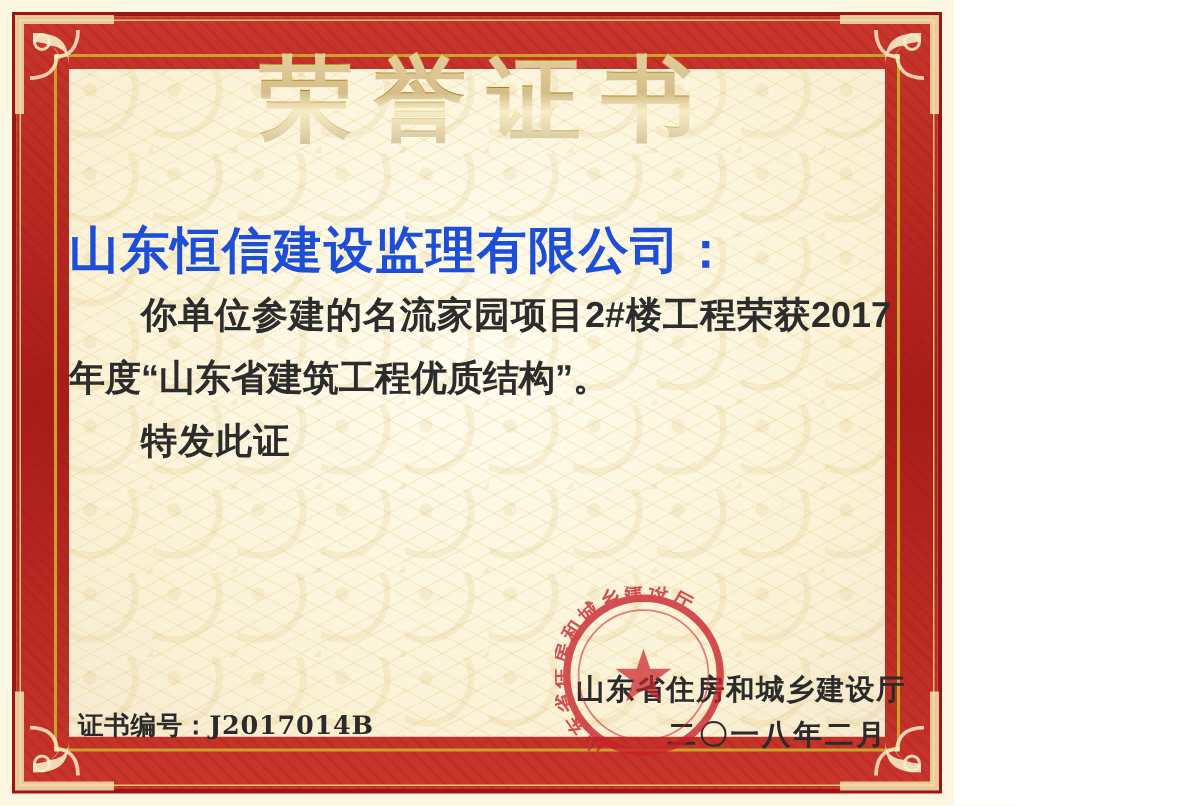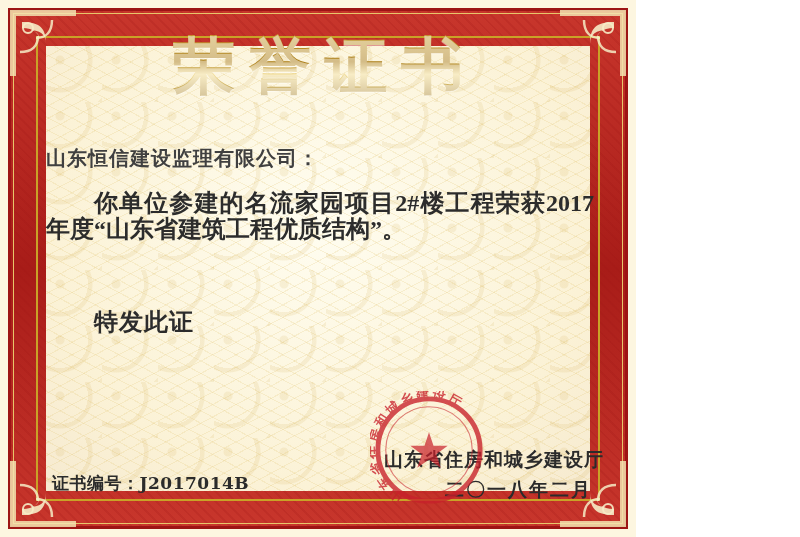--- a/index.html
+++ b/index.html
@@ -133,52 +133,51 @@
     background-clip: text;
     -webkit-text-fill-color: transparent;
     text-shadow: 0 1px 0 rgba(255,255,255,0.5);
   }
 
   .recipient {
     position: absolute;
     left: 46px;
     top: 145px;
     font-family: "DejaVu Serif", "Liberation Serif", serif;
-    font-size: 20px;
-    font-weight: bold;
-    color: #404040;
+    font-size: 33px;
+    font-weight: bold;
+    color: #1d4ed8;
     letter-spacing: 1px;
   }
 
   .body-text {
     position: absolute;
     left: 46px;
     right: 42px;
     top: 190px;
-    font-family: Liberation Serif, serif;
+    font-family: Liberation Sans, sans-serif;
     font-size: 24px;
     font-weight: bold;
     color: #2c2c2c;
-    line-height: 26px;
+    line-height: 42px;
     text-indent: 48px;
     letter-spacing: 0px;
     text-align: justify;
   }
 
   .closing {
     position: absolute;
     left: 46px;
     top: 278px;
     font-family: Liberation Serif, serif;
     font-size: 24px;
     font-weight: bold;
     color: #2c2c2c;
     text-indent: 48px;
     letter-spacing: 1px;
-    margin-top: 28px;
   }
 
   .cert-number {
     position: absolute;
     left: 52px;
     bottom: 42px;
     font-family: "DejaVu Serif", "Liberation Serif", serif;
     font-size: 17px;
     font-weight: bold;
     color: #2b2b2b;

